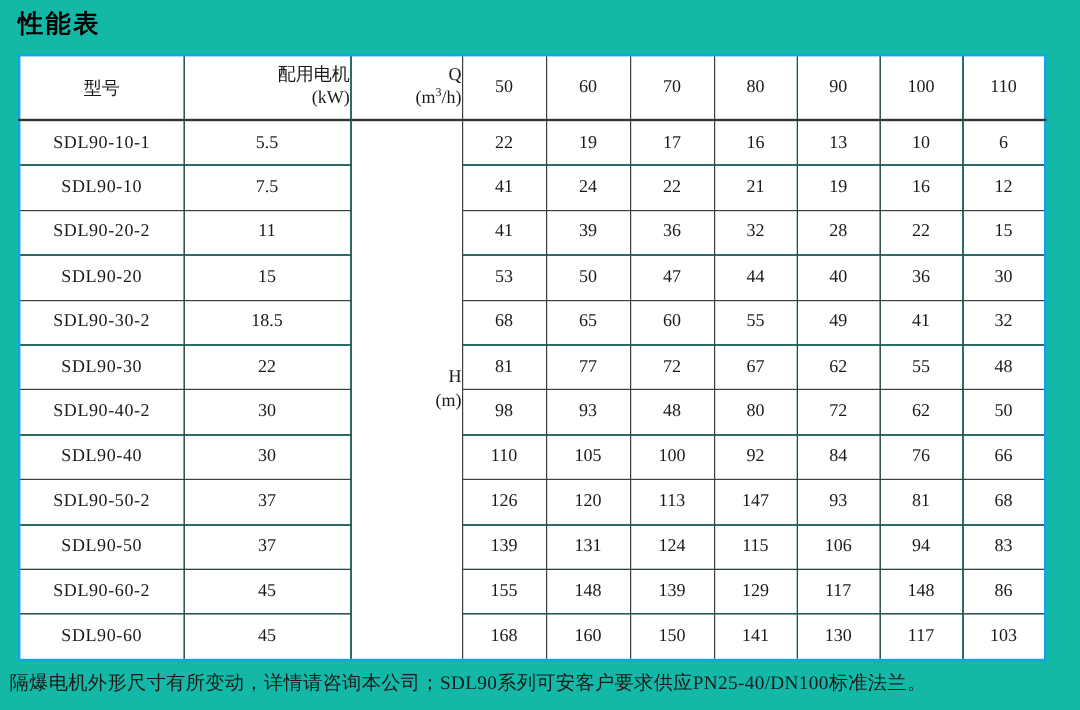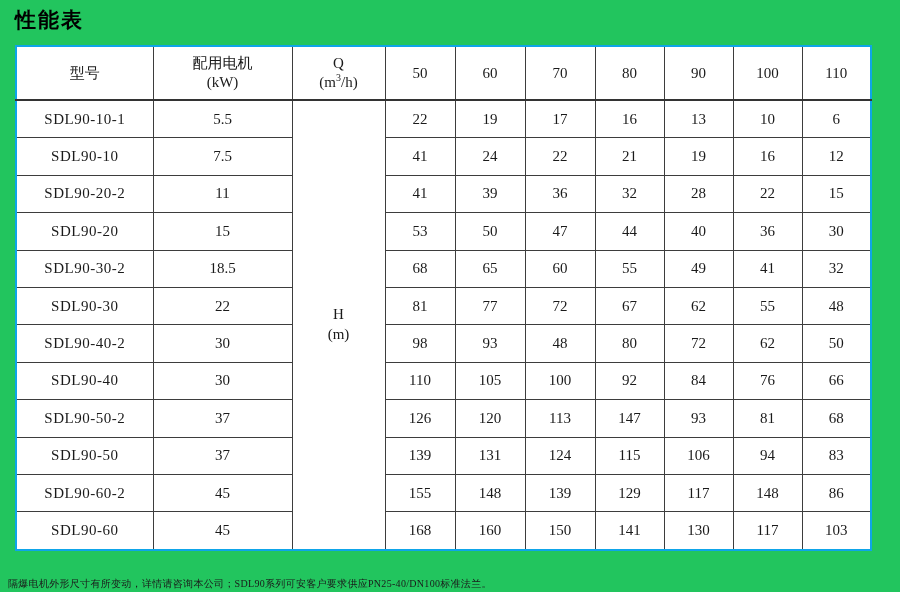--- a/index.html
+++ b/index.html
@@ -4,21 +4,21 @@
 <style>
   html, body {
     margin: 0;
     padding: 0;
     background: #ffffff;
   }
   .page {
     position: relative;
     width: 900px;
     height: 592px;
-    background: #22c55e;
+    background: #14b8a6;
     box-sizing: border-box;
     padding: 6px 15px 0 15px;
     font-family: "Liberation Serif", "DejaVu Serif", serif;
     color: #1a1a1a;
     overflow: hidden;
   }
   .title {
     font-family: "Liberation Sans", "DejaVu Sans", sans-serif;
     font-weight: bold;
     font-size: 21px;
@@ -54,28 +54,29 @@
   }
   .perf-table td.model-cell {
     letter-spacing: 0.5px;
   }
   .perf-table td.h-cell {
     font-size: 15px;
     line-height: 1.35;
   }
   .two-line div {
     line-height: 1.3;
+    text-align: right;
   }
   sup.q-sup {
     font-size: 10px;
     line-height: 0;
   }
   .footer-note {
-    margin: 26px 0 0 -7px;
-    font-size: 10px;
+    margin: 8px 0 0 -7px;
+    font-size: 16px;
     color: #1a1a1a;
     letter-spacing: 0.3px;
   }
 </style>
 </head>
 <body>
 
 <div class="page">
   <h1 class="title">性能表</h1>
 

